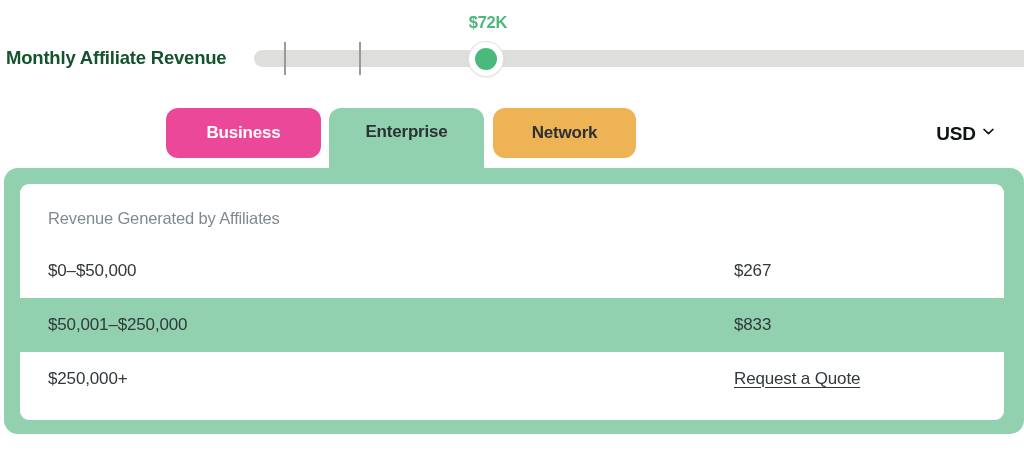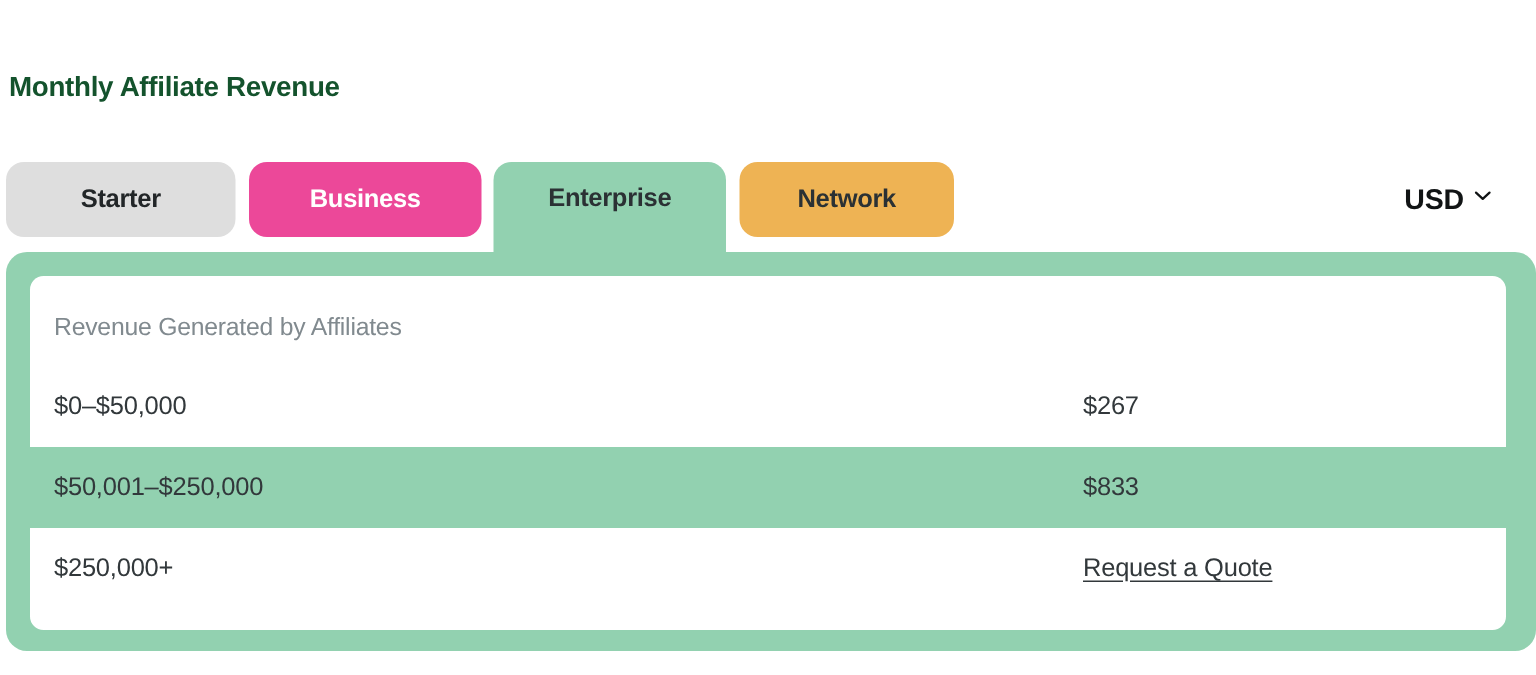--- a/index.html
+++ b/index.html
@@ -221,21 +221,21 @@
     top: 0;
     width: 984px;
   }
 
   .trow {
     position: relative;
     display: flex;
     align-items: center;
     width: 984px;
     height: 54px;
-    padding: 0 0 0 16px;
+    padding: 0 0 0 28px;
   }
 
   .trow.header-row {
     height: 60px;
     padding-top: 8px;
   }
 
   .trow.highlighted {
     background: #92d1b0;
   }
@@ -274,24 +274,30 @@
   }
 </style>
 </head>
 <body>
 
 <div class="page">
 
   <div class="slider-row">
     <div class="slider-label">Monthly Affiliate Revenue</div>
 
+    <div class="slider-wrap">
+      <div class="slider-track"></div>
+      <div class="slider-tick t1"></div>
+      <div class="slider-tick t2"></div>
+      <div class="slider-thumb"></div>
+      <div class="slider-value">$72K</div>
+    </div>
   </div>
 
   <div class="tabs-row">
-    <button class="tab tab-starter">Starter</button>
 
     <button class="tab tab-business">Business</button>
 
     <button class="tab tab-enterprise">Enterprise</button>
 
     <button class="tab tab-network">Network</button>
 
     <div class="currency-select">
       <span class="currency-label">USD</span>
       <span class="chevron">

